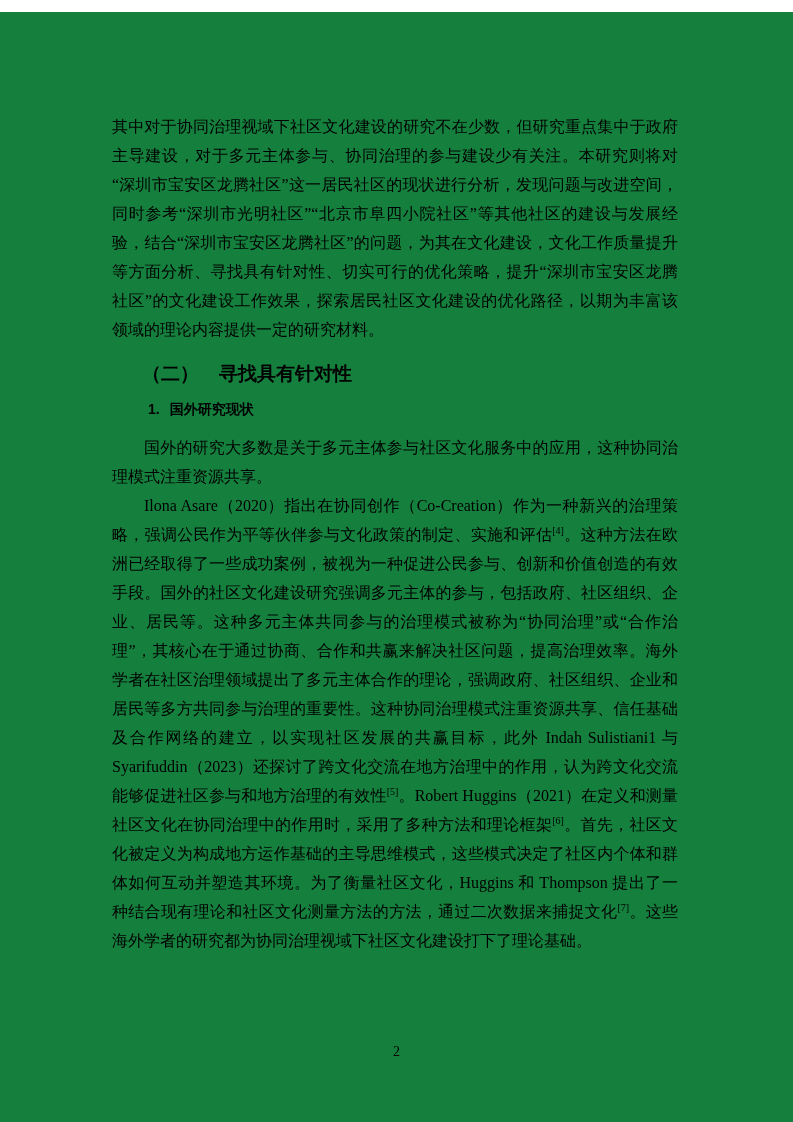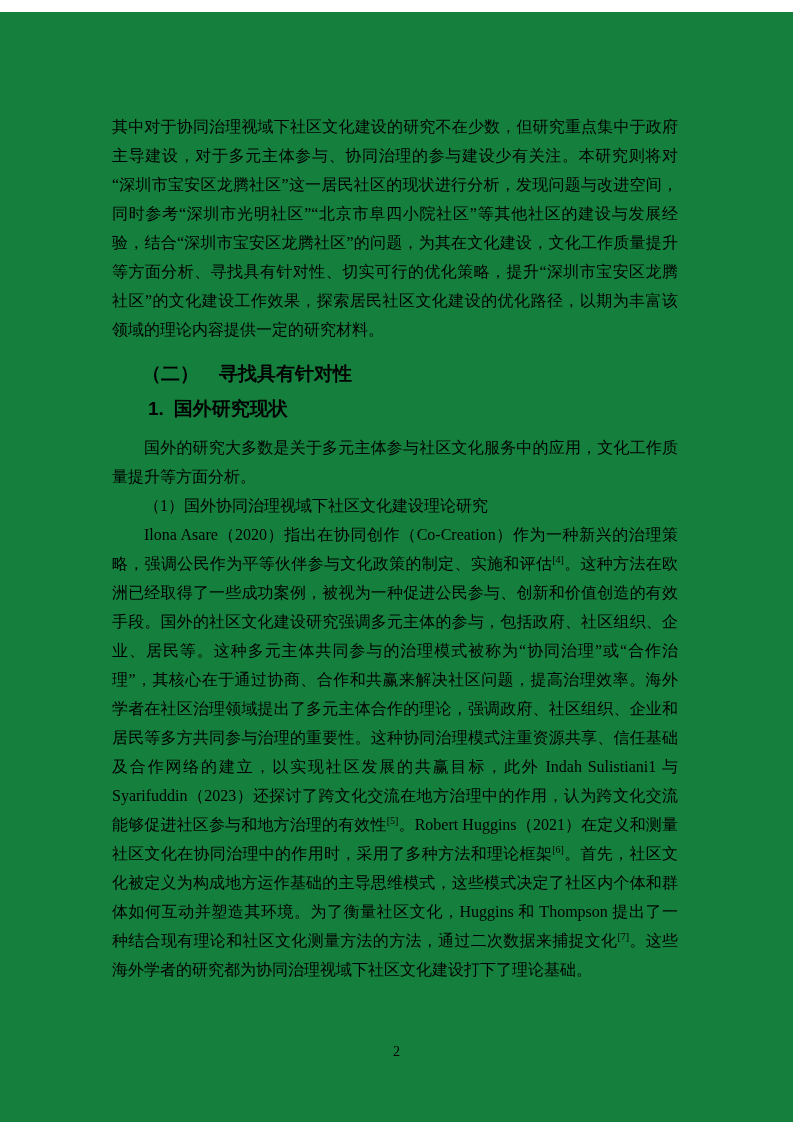--- a/index.html
+++ b/index.html
@@ -41,21 +41,21 @@
     font-size: 19px;
     font-weight: bold;
     line-height: 30px;
   }
   .heading-2 .h-num {
     margin-right: 20px;
   }
   .heading-3 {
     margin: 9px 0 13px 36px;
     font-family: "Liberation Sans", "DejaVu Sans", sans-serif;
-    font-size: 19px;
+    font-size: 14px;
     font-weight: bold;
     line-height: 22px;
   }
   .heading-3 .h-num {
     margin-right: 10px;
   }
   sup.cite {
     font-size: 10px;
     line-height: 0;
     vertical-align: super;
@@ -81,23 +81,22 @@
     <p class="body-para no-indent">其中对于协同治理视域下社区文化建设的研究不在少数，但研究重点集中于政府主导建设，对于多元主体参与、协同治理的参与建设少有关注。本研究则将对“深圳市宝安区龙腾社区”这一居民社区的现状进行分析，发现问题与改进空间，同时参考“深圳市光明社区”“北京市阜四小院社区”等其他社区的建设与发展经验，结合“深圳市宝安区龙腾社区”的问题，为其在文化建设，文化工作质量提升等方面分析、寻找具有针对性、切实可行的优化策略，提升“深圳市宝安区龙腾社区”的文化建设工作效果，探索居民社区文化建设的优化路径，以期为丰富该领域的理论内容提供一定的研究材料。</p>
 
     <h2 class="heading-2">
       <span class="h-num">（二）</span><span>寻找具有针对性</span>
     </h2>
 
     <h3 class="heading-3">
       <span class="h-num">1.</span><span>国外研究现状</span>
     </h3>
 
-    <p class="body-para">国外的研究大多数是关于多元主体参与社区文化服务中的应用，文化工作质量提升等方面分析。</p>
+    <p class="body-para">国外的研究大多数是关于多元主体参与社区文化服务中的应用，这种协同治理模式注重资源共享。</p>
 
-    <p class="body-para">（1）国外协同治理视域下社区文化建设理论研究</p>
 
     <p class="body-para"><span>Ilona Asare（2020）指出在协同创作（Co-Creation）作为一种新兴的治理策略，强调公民作为平等伙伴参与文化政策的制定、实施和评估</span><sup class="cite">[4]</sup><span>。这种方法在欧洲已经取得了一些成功案例，被视为一种促进公民参与、创新和价值创造的有效手段。国外的社区文化建设研究强调多元主体的参与，包括政府、社区组织、企业、居民等。这种多元主体共同参与的治理模式被称为“协同治理”或“合作治理”，其核心在于通过协商、合作和共赢来解决社区问题，提高治理效率。海外学者在社区治理领域提出了多元主体合作的理论，强调政府、社区组织、企业和居民等多方共同参与治理的重要性。这种协同治理模式注重资源共享、信任基础及合作网络的建立，以实现社区发展的共赢目标，此外 Indah Sulistiani1 与 Syarifuddin（2023）还探讨了跨文化交流在地方治理中的作用，认为跨文化交流能够促进社区参与和地方治理的有效性</span><sup class="cite">[5]</sup><span>。Robert Huggins（2021）在定义和测量社区文化在协同治理中的作用时，采用了多种方法和理论框架</span><sup class="cite">[6]</sup><span>。首先，社区文化被定义为构成地方运作基础的主导思维模式，这些模式决定了社区内个体和群体如何互动并塑造其环境。为了衡量社区文化，Huggins 和 Thompson 提出了一种结合现有理论和社区文化测量方法的方法，通过二次数据来捕捉文化</span><sup class="cite">[7]</sup><span>。这些海外学者的研究都为协同治理视域下社区文化建设打下了理论基础。</span></p>
 
   </main>
 
   <footer class="footer">
     <span class="page-num">2</span>
   </footer>
 </div>
 

